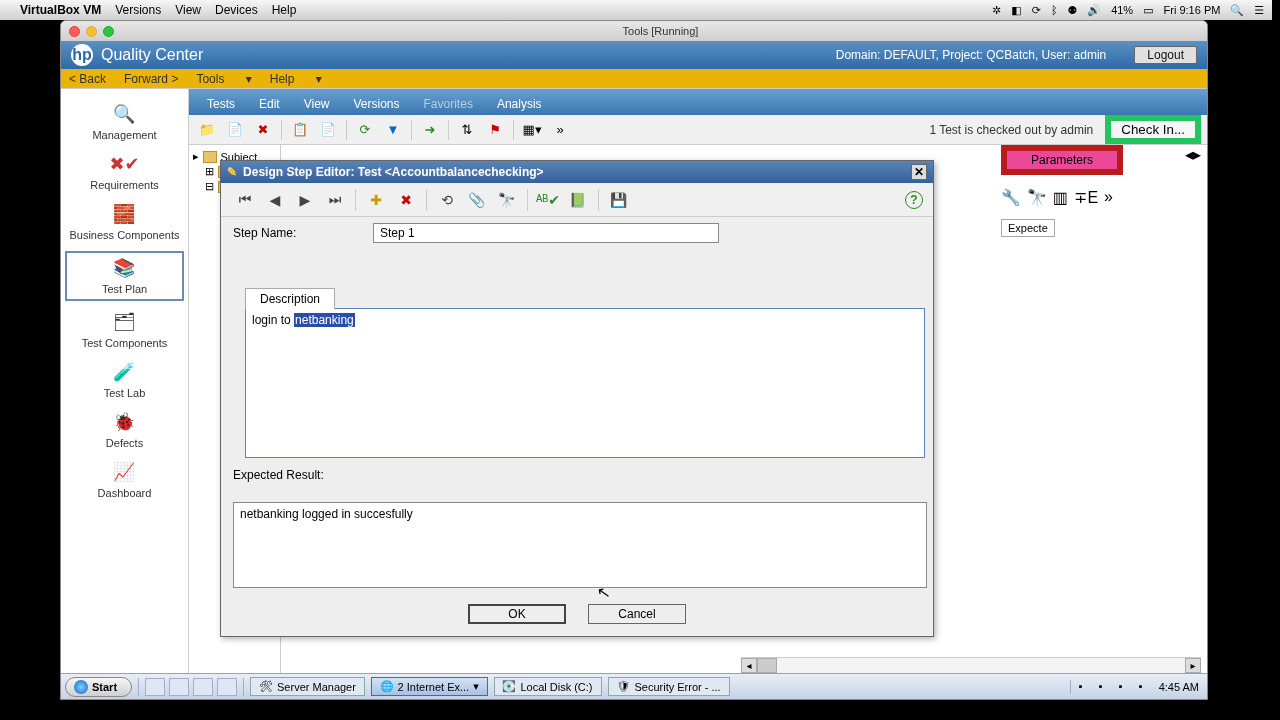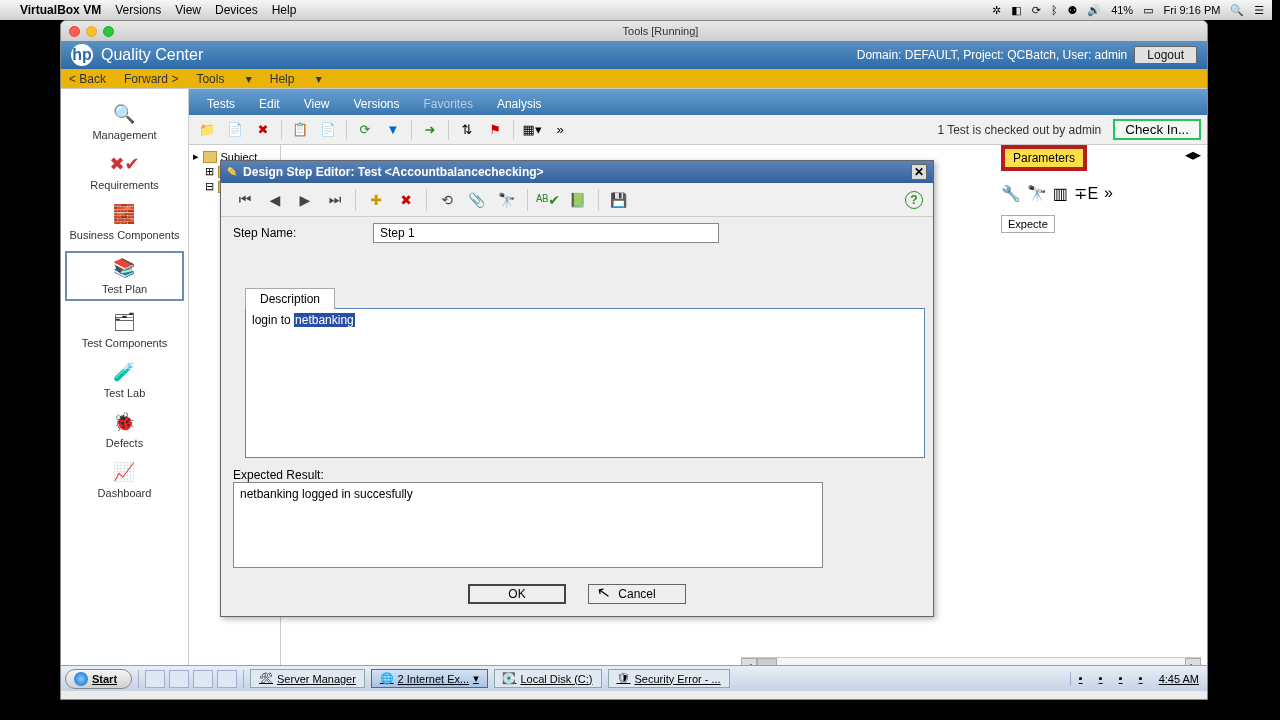--- a/index.html
+++ b/index.html
@@ -21,21 +21,21 @@
 .vm-title .red { background: #ff5f57; border:1px solid #d43; }
 .vm-title .yellow { background: #ffbd2e; border:1px solid #da3; }
 .vm-title .green { background: #28c940; border:1px solid #1a3; }
 .vm-title .title-text { flex:1; text-align:center; }
 
 
 .qc-header { height: 28px; background: linear-gradient(#5b91c4,#2d6aa8); display: flex; align-items: center; color: #fff; padding: 0 10px; font-size: 14px; }
 .qc-header .logo { width:22px; height:22px; background:#fff; border-radius:50%; color:#2d6aa8; font-weight:bold; font-size:16px; display:flex; align-items:center; justify-content:center; margin-right:8px; }
 .qc-header .qc-title { font-size: 16px; }
 .qc-header .context { margin-left:auto; font-size:12px; }
-.qc-header .logout { margin-left: 7px; background:#e0e0e0; color:#111; border:1px solid #666; padding:1px 12px; font-size:12px; border-radius:2px; }
+.qc-header .logout { margin-left: 28px; background:#e0e0e0; color:#111; border:1px solid #666; padding:1px 12px; font-size:12px; border-radius:2px; }
 
 .qc-nav { height: 20px; background:#eab308; display:flex; align-items:center; padding: 0 8px; font-size:12px; color:#333; border-bottom:1px solid #ccc; }
 .qc-nav span { margin-right: 18px; }
 
 .qc-body { display:flex; height: calc(100% - 68px - 26px); background:#fff; }
 
 
 .sidebar { width: 128px; background:#fff; border-right:1px solid #ccc; padding-top:8px; }
 .sidebar .sb-item { text-align:center; font-size:11px; color:#333; padding:6px 2px; cursor:pointer; }
 .sidebar .sb-item.selected { border:2px solid #6a8bb5; margin:4px; padding:4px 0; }
@@ -44,31 +44,31 @@
 
 .main { flex:1; display:flex; flex-direction:column; position:relative; }
 .tabbar { height:26px; background: linear-gradient(#6a9fd0,#3a77b0); display:flex; align-items:flex-end; font-size:12px; color:#fff; padding-left:6px; }
 .tabbar .tab { padding:4px 12px; }
 .tabbar .tab.fav { color:#b8cee5; }
 
 .toolbar { height:30px; background:#f0f0f0; border-bottom:1px solid #ccc; display:flex; align-items:center; padding:0 6px; font-size:12px; gap:4px; }
 .toolbar .tb-btn { width:24px; height:22px; border:1px solid transparent; display:flex; align-items:center; justify-content:center; font-size:13px; }
 .toolbar .sep { width:1px; height:20px; background:#ccc; margin:0 2px; }
 .toolbar .status { margin-left:auto; color:#333; margin-right:8px; }
-.toolbar .checkin { border:2px solid #22c55e; padding:1px 10px; background:#f6f6f6; }
+.toolbar .checkin { border:6px solid #22c55e; padding:1px 10px; background:#f6f6f6; }
 
 .split { flex:1; display:flex; }
 .tree { width:92px; border-right:1px solid #ccc; font-size:11px; padding:4px; overflow:hidden; white-space:nowrap; }
 .tree-row { display:flex; align-items:center; gap:4px; padding:1px 0;}
 .tree-ico { width:14px; height:12px; background:#e8c56a; border:1px solid #b89430; }
 
 .content { flex:1; position:relative; }
 
 .right-pane { position:absolute; right:6px; top:0; width:200px; }
-.right-pane .param-tab { background:#fde047; border:4px solid #b91c1c; font-size:12px; padding:2px 8px; display:inline-block;}
+.right-pane .param-tab { background:#ec4899; border:6px solid #b91c1c; font-size:12px; padding:2px 24px; display:inline-block;}
 .right-pane .arrows { float:right; }
 .right-pane .inner-tb { margin-top:8px; height:28px; display:flex; gap:6px; align-items:center; }
 .right-pane .col { border:1px solid #aaa; font-size:11px; padding:2px 6px; margin-top:8px; display:inline-block;}
 
 
 .dialog { position:absolute; left:220px; top:160px; width:714px; background:#eee; border:1px solid #666; box-shadow:2px 2px 6px rgba(0,0,0,.3); z-index:10; }
 .dlg-title { height:22px; background: linear-gradient(#5a83b8,#34619a); color:#fff; font-size:12px; display:flex; align-items:center; padding:0 6px; font-weight:bold; }
 .dlg-title .pencil { margin-right:6px; color:#ffd040; }
 .dlg-title .close { margin-left:auto; width:16px; height:16px; background:#ddd; color:#000; text-align:center; line-height:14px; font-weight:bold; border:1px solid #666; }
 
@@ -79,33 +79,33 @@
 
 .dlg-body { padding:6px 12px 12px; font-size:12px; }
 .step-row { display:flex; align-items:center; margin-bottom:8px; }
 .step-row label { width:140px; }
 .step-row input { width:346px; border:1px solid #888; padding:2px 6px; font-size:12px; }
 
 .desc-tab { display:inline-block; border:1px solid #aaa; border-bottom:none; background:#fff; padding:3px 14px; font-size:12px; position:relative; top:1px; }
 .textbox { width:680px; height:150px; border:1px solid #5a83b8; background:#fff; padding:4px 6px; font-size:12px; }
 .textbox .highlight { background:#2a4da8; color:#fff; padding:0 1px; }
 .exp-label { margin-top:10px; }
-.expbox { width:590px; height:86px; border:1px solid #888; background:#fff; padding:4px 6px; font-size:12px; margin-top:0; }
+.expbox { width:694px; height:86px; border:1px solid #888; background:#fff; padding:4px 6px; font-size:12px; margin-top:20px; }
 
 .dlg-buttons { display:flex; justify-content:center; gap:22px; padding:4px 0 12px; }
 .dlg-buttons button { width:98px; height:20px; border:1px solid #666; background:#eee; font-size:12px; }
 .dlg-buttons button.ok { border:2px solid #444; }
 
 .scroll-h { position:absolute; bottom:0; left:0; right:6px; height:16px; background:#eee; border-top:1px solid #ccc; display:flex; }
 .scroll-h .arrow { width:16px; background:#ddd; border:1px solid #aaa; text-align:center; font-size:10px; line-height:14px; }
 .scroll-h .track { flex:1; background:#f4f4f4; position:relative; }
 .scroll-h .thumb { position:absolute; left:0; top:0; bottom:0; width:20px; background:#ccc; border:1px solid #aaa;}
 
 
-.taskbar { position:absolute; bottom:8px; left:0; right:0; height:26px; background: linear-gradient(#e8eef6,#c5d3e6); border-top:1px solid #8aa; display:flex; align-items:center; font-size:11px;text-decoration:underline; }
+.taskbar { position:absolute; bottom:0; left:0; right:0; height:26px; background: linear-gradient(#e8eef6,#c5d3e6); border-top:1px solid #8aa; display:flex; align-items:center; font-size:11px; }
 .taskbar .start { background: linear-gradient(#f6f6f6,#d0d0d0); border:1px solid #888; border-radius:12px; padding:2px 14px 2px 8px; margin:0 6px 0 4px; display:flex; align-items:center; gap:4px; font-weight:bold; }
 .taskbar .start .orb { width:14px; height:14px; border-radius:50%; background: radial-gradient(#8cf,#06c); }
 .taskbar .ql { display:flex; gap:4px; padding:0 6px; border-left:1px solid #aac; border-right:1px solid #aac; }
 .taskbar .ql div { width:20px; height:18px; background:#dde8f4; border:1px solid #aac; }
 .taskbar .task { border:1px solid #8aa; padding:2px 8px; margin-left:6px; background:#e0e8f2; display:flex; align-items:center; gap:4px; max-width:170px; overflow:hidden; white-space:nowrap; }
 .taskbar .task.active { background: linear-gradient(#d4e2f4,#a8c2e4); border-color:#568; }
 .taskbar .tray { margin-left:auto; display:flex; align-items:center; gap:6px; padding:0 8px; border-left:1px solid #aac; }
 .taskbar .tray .ico { width:14px; height:14px; }
 
 

